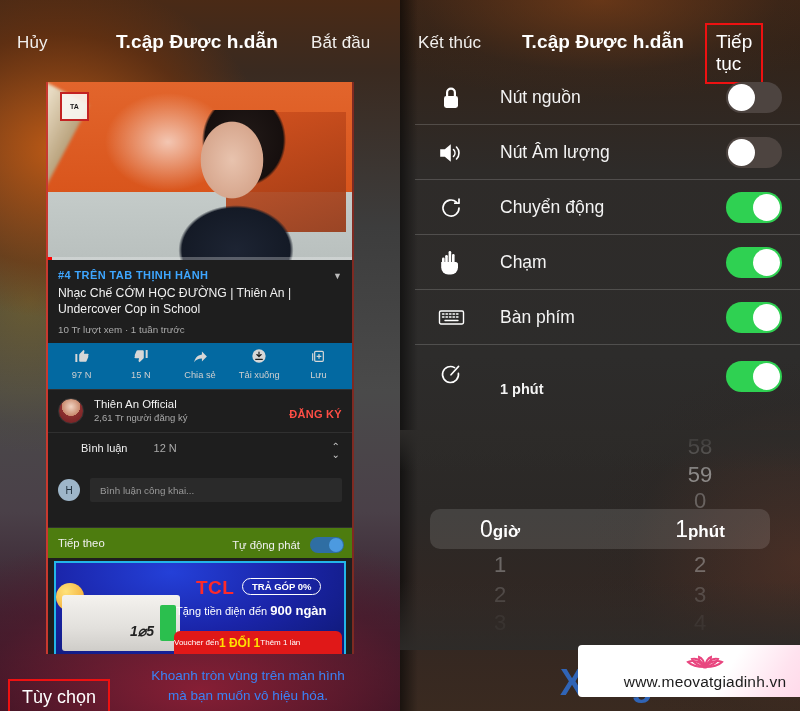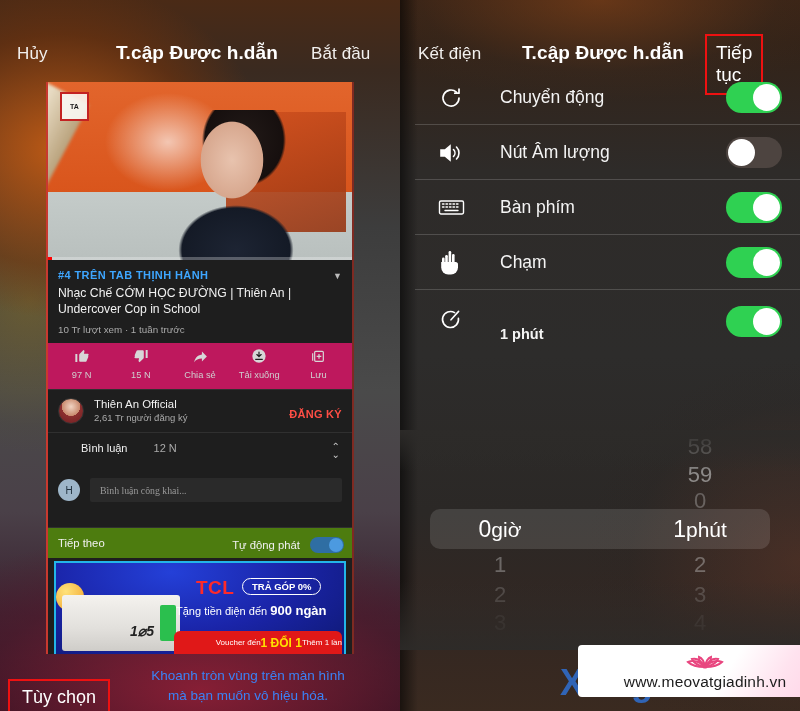--- a/index.html
+++ b/index.html
@@ -31,21 +31,21 @@
       radial-gradient(ellipse 260px 240px at 400px 560px, rgba(120,60,40,0.35) 0%, rgba(50,35,30,0.08) 65%, rgba(0,0,0,0) 85%),
       linear-gradient(180deg, #3a2416 0%, #332318 6%, #2e2b29 24%, #2d2c2b 50%, #2b2826 72%, #332722 88%, #3a2a20 100%);
   }
   .bg-right::after {
     content:""; position:absolute; left:0; top:0; width:18px; height:711px;
     background: linear-gradient(90deg, rgba(0,0,0,0.55), rgba(0,0,0,0));
   }
 
   
   .topbar {
-    position: absolute; top: 12px; height: 68px; width: 336px;
+    position: absolute; top: 1px; height: 68px; width: 336px;
     display: flex; align-items: center;
     color: #fff;
   }
   .topbar.left { left: 0; }
   .topbar.right { left: 400px; }
   .tb-btn {
     font-size: 17px; color: #f2f0ee; white-space: nowrap;
     letter-spacing: .1px;
   }
   .tb-title {
@@ -110,21 +110,21 @@
     background: rgba(255,255,255,.28);
   }
   .video .scrub i { position:absolute; left:0; top:0; height:100%; width: 4px; background:#ff0000; }
 
   .meta { padding: 9px 10px 8px 10px; position: relative; background:#1e1e1e; }
   .meta .trend { color:#3ea6ff; font-size: 11px; letter-spacing: .4px; font-weight:bold; }
   .meta .title { color:#f1f1f1; font-size: 12.2px; line-height: 1.35; margin-top: 4px; }
   .meta .sub   { color:#aaa; font-size: 9.8px; margin-top: 6px; }
   .meta .chev  { position:absolute; right: 10px; top: 11px; color:#bbb; font-size: 9px; }
 
-  .actions { display:flex; padding: 4px 4px 9px 4px; background:#be185d; }
+  .actions { display:flex; padding: 4px 4px 9px 4px; background:#0369a1; }
   .act { flex:1; display:flex; flex-direction:column; align-items:center; gap:4px; }
   .act .ic { color:#d7d7d7; height: 19px; display:flex; align-items:center; }
   .act .lb { color:#cfcfcf; font-size: 9.3px; }
 
   .divider-h { height:1px; background:#303030; }
 
   .channel { display:flex; align-items:center; padding: 8px 10px; background:#1e1e1e; position:relative; }
   .channel .ava {
     width: 26px; height: 26px; border-radius:50%; flex:none; overflow:hidden;
     background: radial-gradient(circle at 50% 32%, #f0d3c2 0%, #c98a6e 45%, #8c2f2f 46%, #701f22 100%);
@@ -139,21 +139,21 @@
   .comments .head { color:#f1f1f1; font-size: 11px; }
   .comments .head span { color:#aaa; margin-left: 7px; padding-left: 16px; }
   .comments .sortic { position:absolute; right: 12px; top: 10px; color:#ccc; font-size: 10px; line-height:.8; }
   .comments .row { display:flex; align-items:center; margin-top: 9px; }
   .comments .av2 {
     width: 22px; height: 22px; border-radius: 50%; background:#9eb6c9; color:#20303d;
     font-size: 10px; display:flex; align-items:center; justify-content:center; flex:none;
   }
   .comments .box {
     margin-left: 10px; flex:1; height: 24px; background:#2a2a2a; border-radius:2px;
-    display:flex; align-items:center; padding-left: 10px; color:#9a9a9a; font-size: 9.8px; font-family: Liberation Serif, serif;
+    display:flex; align-items:center; padding-left: 10px; color:#9a9a9a; font-size: 9.8px;
   }
 
   .next { display:flex; align-items:center; padding: 9px 10px; background:#4d7c0f; position:relative; }
   .next .lbl { color:#f1f1f1; font-size: 11.3px; }
   .next .ap  { position:absolute; right: 52px; top: 11px; color:#f1f1f1; font-size: 11.3px; }
   .next .sw  {
     position:absolute; right: 8px; top: 9px; width: 34px; height: 16px; border-radius: 9px;
     background:#2f6ea3;
   }
   .next .sw i { position:absolute; right: 1px; top: 1px; width:14px; height:14px; border-radius:50%; background:#4c9ae0; }
@@ -173,21 +173,21 @@
   .ad .ball { position:absolute; left: 0px; top: 20px; width: 28px; height: 28px; border-radius:50%; background: radial-gradient(circle at 35% 30%, #ffe27a, #f0a12a); }
   .ad .tcl { position:absolute; left: 140px; top: 14px; color:#ff2a2a; font-size: 19px; font-weight:bold; letter-spacing:.5px; }
   .ad .pill {
     position:absolute; left: 186px; top: 15px; padding: 2px 9px; border: 1.5px solid #fff; border-radius: 12px;
     color:#fff; font-size: 9.5px; font-weight:bold; white-space:nowrap;
   }
   .ad .line2 { position:absolute; left: 120px; top: 40px; color:#fff; font-size: 11px; white-space:nowrap; }
   .ad .line2 b { font-size: 13px; }
   .ad .redbar {
     position:absolute; left: 118px; bottom: 0; right: 2px; height: 24px; background:#e01818; border-radius: 6px 6px 0 0;
-    display:flex; align-items:center; justify-content:flex-end; color:#fff; font-size: 8px; white-space:nowrap;
+    display:flex; align-items:center; justify-content:flex-start; color:#fff; font-size: 8px; white-space:nowrap;
   }
   .ad .redbar .big { color:#ffe000; font-size: 12px; font-weight:bold; }
 
   
   .opt-box {
     position:absolute; left: 8px; top: 679px; padding: 6px 12px 8px 12px;
     border: 2px solid #ee1111; color:#fff; font-size: 18px;
   }
   .opt-text {
     position:absolute; left: 103px; top: 666px; width: 290px; color:#3b82f6;
@@ -227,21 +227,21 @@
     font-size: 22px; white-space:nowrap;
   }
   .picker .sel-band {
     position:absolute; left: 30px; right: 30px; top: 79px; height: 40px;
     background: rgba(255,255,255,0.12); border-radius: 10px;
   }
   .picker .sel {
     position:absolute; top: 86px; width:100%; text-align:center; color:#ffffff; font-size: 23px;
   }
   .picker .sel u { text-decoration:none; font-size: 23px; }
-  .picker .sel b { font-size: 21px; font-weight:normal; }
+  .picker .sel b { font-size: 17px; font-weight:bold; }
   .fade-top {
     position:absolute; left: 400px; top: 430px; width: 400px; height: 42px; pointer-events:none;
     background: linear-gradient(180deg, rgba(45,43,41,0.95), rgba(45,43,41,0));
   }
   .fade-bot {
     position:absolute; left: 400px; top: 580px; width: 400px; height: 70px; pointer-events:none;
     background: linear-gradient(180deg, rgba(45,43,41,0), rgba(45,43,41,0.92));
   }
 
   
@@ -266,21 +266,21 @@
   <div class="bg-left"></div>
   <div class="bg-right"></div>
 
   <div class="topbar left">
     <div class="tb-btn tb-left-cancel">Hủy</div>
     <div class="tb-title tb-left-title">T.cập Được h.dẫn</div>
     <div class="tb-btn tb-left-start">Bắt đầu</div>
   </div>
 
   <div class="topbar right">
-    <div class="tb-btn tb-right-end">Kết điện</div>
+    <div class="tb-btn tb-right-end">Kết thúc</div>
     <div class="tb-title tb-right-title">T.cập Được h.dẫn</div>
     <div class="tb-right-cont">Tiếp tục</div>
   </div>
 
   <div class="phone-card">
 
     <div class="video">
       <div class="wall"></div>
       <div class="board"></div>
       <div class="person"></div>
@@ -398,74 +398,87 @@
   </div>
 
   <div class="opt-box">Tùy chọn</div>
   <div class="opt-text">
     <div>Khoanh tròn vùng trên màn hình</div>
     <div>mà bạn muốn vô hiệu hóa.</div>
   </div>
 
   <div class="list">
 
+    <div class="row">
+      <div class="ic">
+        <svg width="24" height="26" viewBox="0 0 24 26" fill="currentColor">
+            <path d="M7 11V7.5a5 5 0 0 1 10 0V11h-2.2V7.5a2.8 2.8 0 0 0-5.6 0V11H7z"></path>
+            <rect x="5" y="11" width="14" height="12" rx="2.4"></rect>
+          </svg>
+      </div>
+      <div class="lbl">Nút nguồn</div>
+      <div class="sw2 off" style="top:12px">
+          <i></i>
+        </div>
+      <div class="divider"></div>
+    </div>
+
+    <div class="row">
+      <div class="ic">
+        <svg width="26" height="22" viewBox="0 0 26 22" fill="none" stroke="currentColor" stroke-width="1.6">
+            <path d="M3 8h4l5-4v14l-5-4H3z" fill="currentColor"></path>
+            <path d="M15.5 7.5a5 5 0 0 1 0 7M18.5 5a8.5 8.5 0 0 1 0 12" stroke-linecap="round"></path>
+          </svg>
+      </div>
+      <div class="lbl">Nút Âm lượng</div>
+      <div class="sw2 off" style="top:12px">
+          <i></i>
+        </div>
+      <div class="divider"></div>
+    </div>
 
     <div class="row">
       <div class="ic">
         <svg width="26" height="26" viewBox="0 0 26 26" fill="none" stroke="currentColor" stroke-width="1.7">
             <path d="M21 13a8 8 0 1 1-2.6-5.9" stroke-linecap="round"></path>
             <path d="M21 4v4.2h-4.2" stroke-linecap="round" stroke-linejoin="round"></path>
           </svg>
       </div>
       <div class="lbl">Chuyển động</div>
-      <div class="sw2 on" style="top:12px">
-          <i></i>
-        </div>
-      <div class="divider"></div>
-    </div>
-
-    <div class="row">
-      <div class="ic">
-        <svg width="26" height="22" viewBox="0 0 26 22" fill="none" stroke="currentColor" stroke-width="1.6">
-            <path d="M3 8h4l5-4v14l-5-4H3z" fill="currentColor"></path>
-            <path d="M15.5 7.5a5 5 0 0 1 0 7M18.5 5a8.5 8.5 0 0 1 0 12" stroke-linecap="round"></path>
-          </svg>
-      </div>
-      <div class="lbl">Nút Âm lượng</div>
-      <div class="sw2 off" style="top:12px">
-          <i></i>
-        </div>
-      <div class="divider"></div>
-    </div>
-
-    <div class="row">
-      <div class="ic">
-        <svg width="27" height="19" viewBox="0 0 27 19" fill="none" stroke="currentColor" stroke-width="1.4">
-            <rect x="1.5" y="3" width="24" height="13" rx="1.4"></rect>
-            <path d="M4.5 6h1.5M8 6h1.5M11.5 6H13M15 6h1.5M18.5 6H20M4.5 9h1.5M8 9h1.5M11.5 9H13M15 9h1.5M18.5 9H20M7 12.5h13" stroke-linecap="round"></path>
-          </svg>
-      </div>
-      <div class="lbl">Bàn phím</div>
       <div class="sw2 on" style="top:12px">
           <i></i>
         </div>
       <div class="divider"></div>
     </div>
 
     <div class="row">
       <div class="ic">
         <svg width="24" height="26" viewBox="0 0 24 26" fill="currentColor">
             <rect x="9.6" y="1" width="2.6" height="12" rx="1.2"></rect>
             <rect x="13" y="4" width="2.6" height="9" rx="1.2"></rect>
             <rect x="6.2" y="5" width="2.6" height="8" rx="1.2"></rect>
             <rect x="3" y="7.5" width="2.6" height="6" rx="1.2"></rect>
             <path d="M2.6 12h14.2c1.2 0 2.2 1 2.2 2.2v3.3a7 7 0 0 1-7 7H9.2a7 7 0 0 1-7-7V12z"></path>
           </svg>
       </div>
       <div class="lbl">Chạm</div>
+      <div class="sw2 on" style="top:12px">
+          <i></i>
+        </div>
+      <div class="divider"></div>
+    </div>
+
+    <div class="row">
+      <div class="ic">
+        <svg width="27" height="19" viewBox="0 0 27 19" fill="none" stroke="currentColor" stroke-width="1.4">
+            <rect x="1.5" y="3" width="24" height="13" rx="1.4"></rect>
+            <path d="M4.5 6h1.5M8 6h1.5M11.5 6H13M15 6h1.5M18.5 6H20M4.5 9h1.5M8 9h1.5M11.5 9H13M15 9h1.5M18.5 9H20M7 12.5h13" stroke-linecap="round"></path>
+          </svg>
+      </div>
+      <div class="lbl">Bàn phím</div>
       <div class="sw2 on" style="top:12px">
           <i></i>
         </div>
       <div class="divider"></div>
     </div>
 
     <div class="row tall">
       <div class="ic" style="top:18px">
         <svg width="24" height="24" viewBox="0 0 24 24" fill="none" stroke="currentColor" stroke-width="1.6">
             <path d="M19.4 10.2A8 8 0 1 1 15.6 4.6" stroke-linecap="round"></path>

